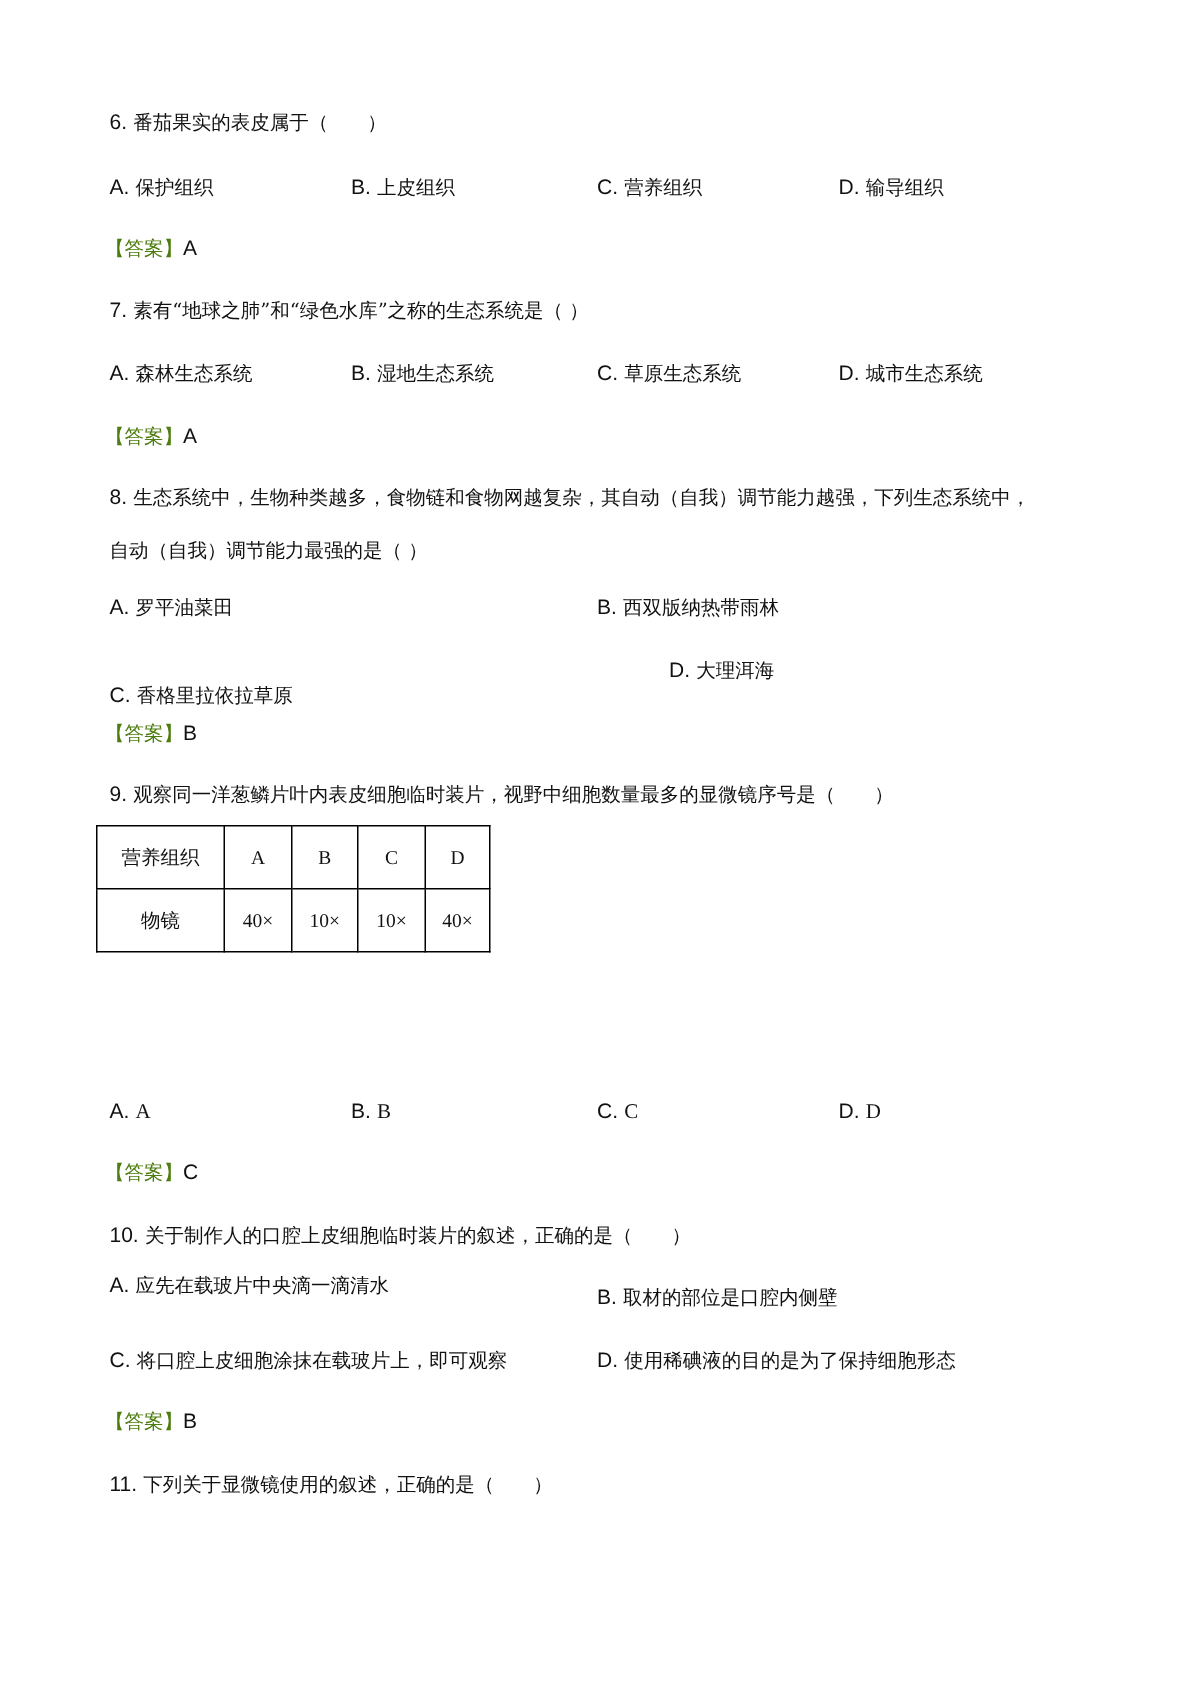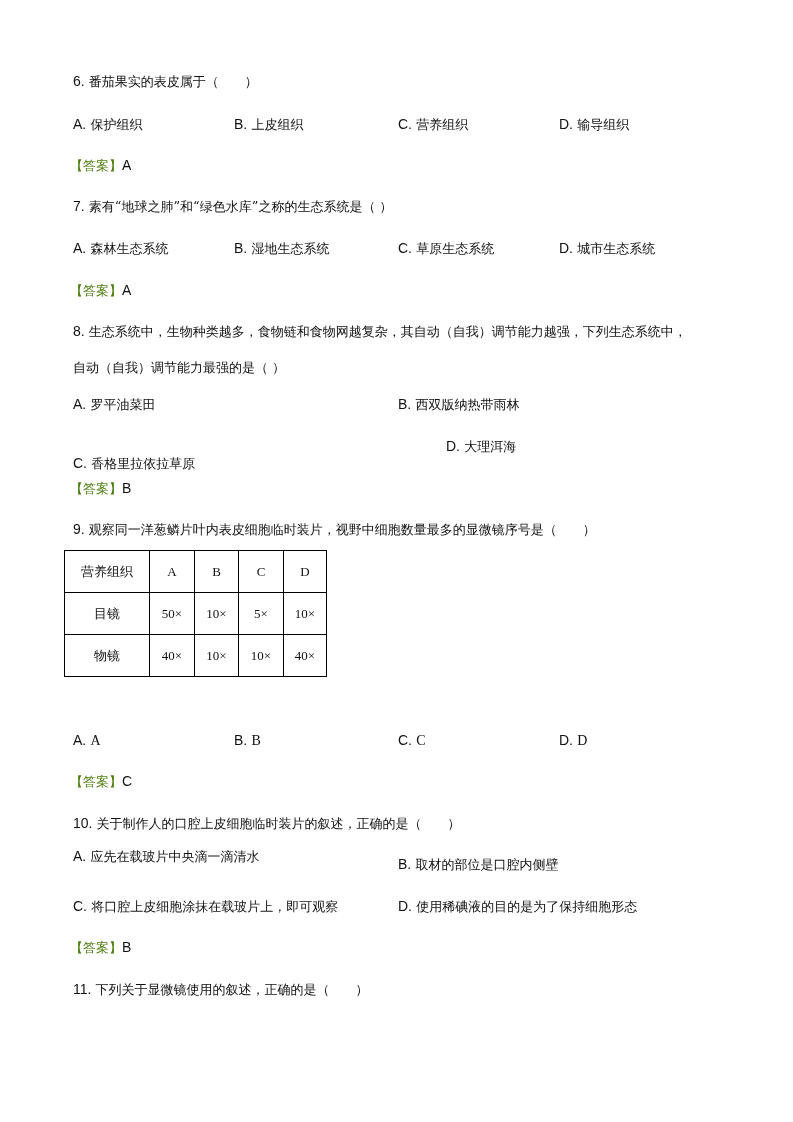--- a/index.html
+++ b/index.html
@@ -63,27 +63,20 @@
 <table class="mtab">
   <tbody>
       <tr>
     <td class="c0">营养组织</td>
     <td class="c1">A</td>
     <td class="c2">B</td>
     <td class="c3">C</td>
     <td class="c4">D</td>
   </tr>
   <tr>
-    <td class="c0">目镜</td>
-    <td class="c1">50×</td>
-    <td class="c2">10×</td>
-    <td class="c3">5×</td>
-    <td class="c4">10×</td>
-  </tr>
-  <tr>
     <td class="c0">物镜</td>
     <td class="c1">40×</td>
     <td class="c2">10×</td>
     <td class="c3">10×</td>
     <td class="c4">40×</td>
   </tr>
 </tbody>
   </table>
 <div class="opt" style="left:73px;top:731px;"><span class="optl">A.</span> <span class="serifv">A</span></div>
 <div class="opt" style="left:234px;top:731px;"><span class="optl">B.</span> <span class="serifv">B</span></div>

